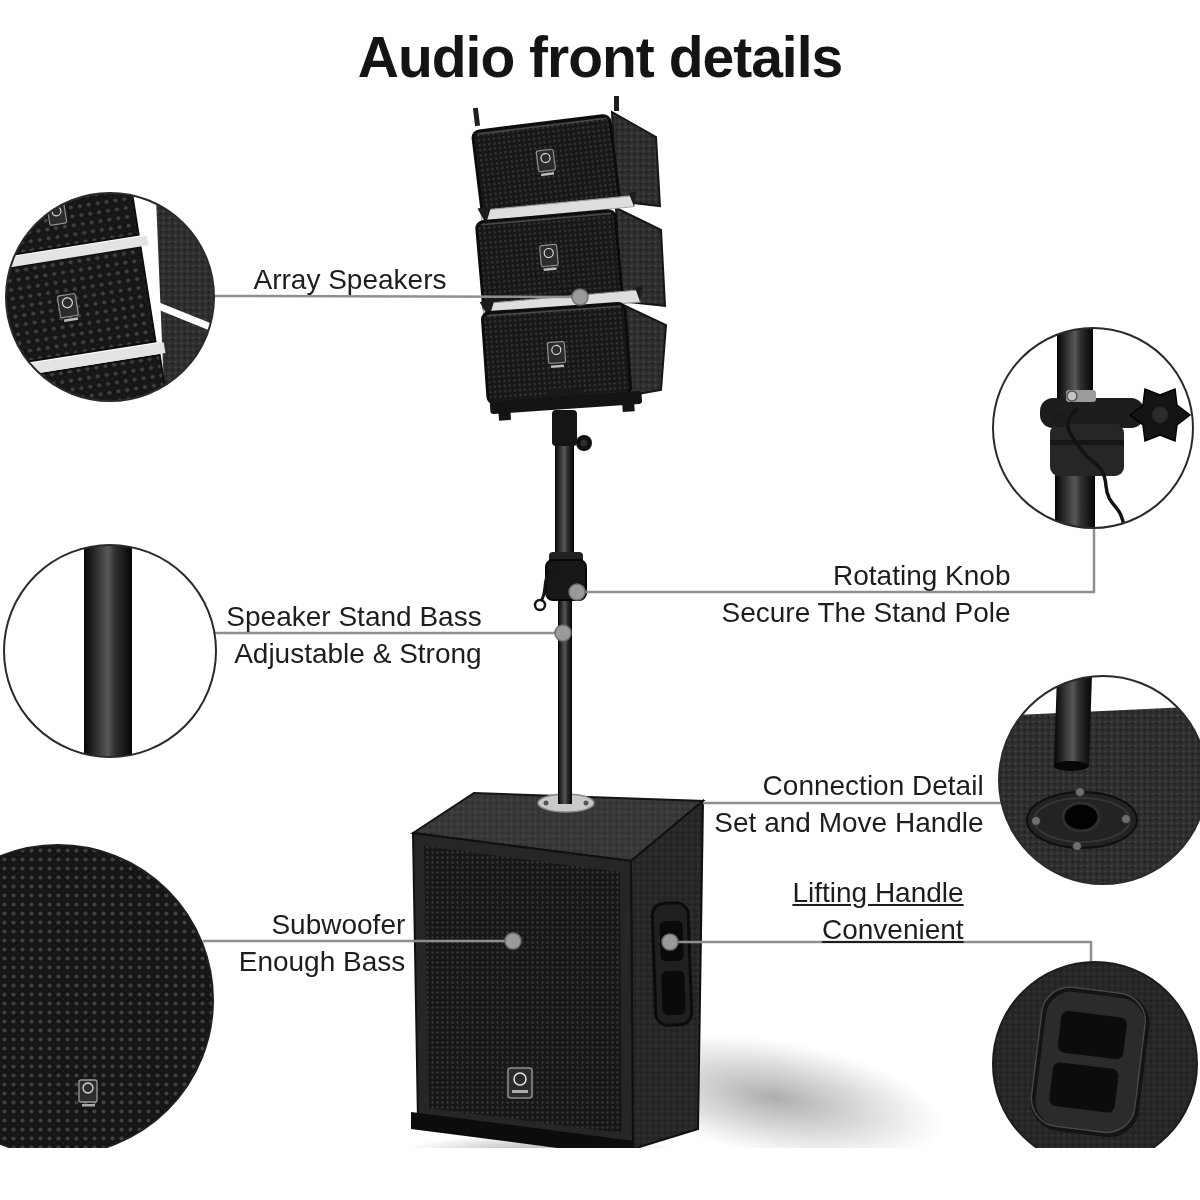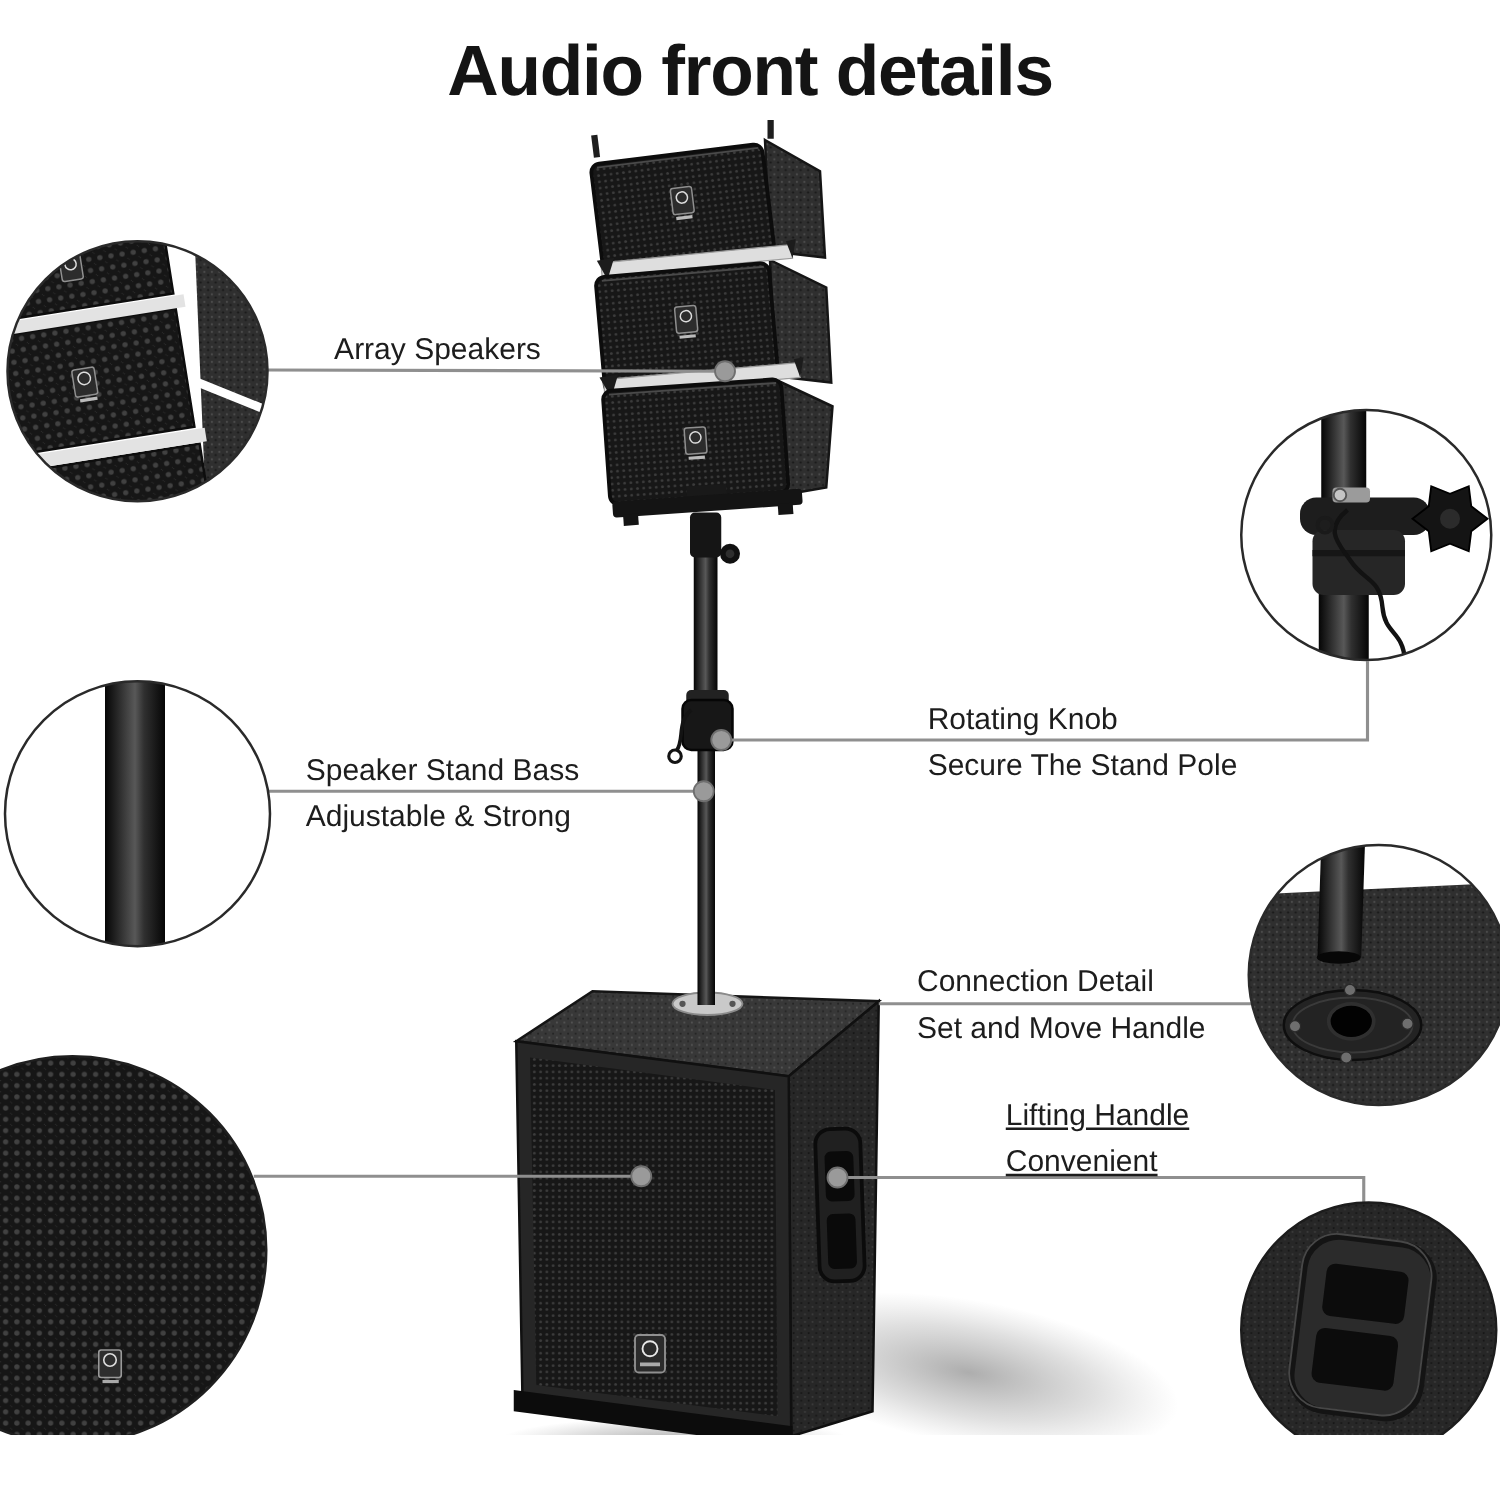--- a/index.html
+++ b/index.html
@@ -6,22 +6,22 @@
   .canvas{
     position:relative;width:1200px;height:1148px;background:#ffffff;
     font-family:"Liberation Sans", sans-serif;overflow:hidden;
   }
   .title{
     position:absolute;top:24px;left:0;width:1200px;text-align:center;
     font-size:57px;font-weight:bold;letter-spacing:-1px;color:#141414;margin:0;
   }
   .scene{position:absolute;left:0;top:0;width:1200px;height:1200px;}
   .callout-label{
-    position:absolute;transform:translateX(-50%);text-align:left;
-    color:#1d1d1d;font-size:24px;line-height:37px;white-space:nowrap;
+    position:absolute;transform:translateX(-50%);text-align:right;
+    color:#1d1d1d;font-size:28px;line-height:37px;white-space:nowrap;
   }
 </style>
 </head>
 <body>
 
 <div class="canvas">
 
   <h1 class="title">Audio front details</h1>
 
   <svg class="scene" viewBox="0 0 1200 1200">
@@ -288,19 +288,23 @@
   <div class="callout-label" style="left:866px;top:557px;">
     <div>Rotating Knob</div>
     <div>Secure The Stand Pole</div>
   </div>
 
   <div class="callout-label" style="left:849px;top:767px;">
     <div>Connection Detail</div>
     <div>Set and Move Handle</div>
   </div>
 
+  <div class="callout-label" style="left:322px;top:906px;">
+    <div>Subwoofer</div>
+    <div>Enough Bass</div>
+  </div>
 
   <div class="callout-label" style="left:878px;top:874px;text-decoration:underline;">
     <div>Lifting Handle</div>
     <div>Convenient</div>
   </div>
 
 </div>
 
 </body></html>

